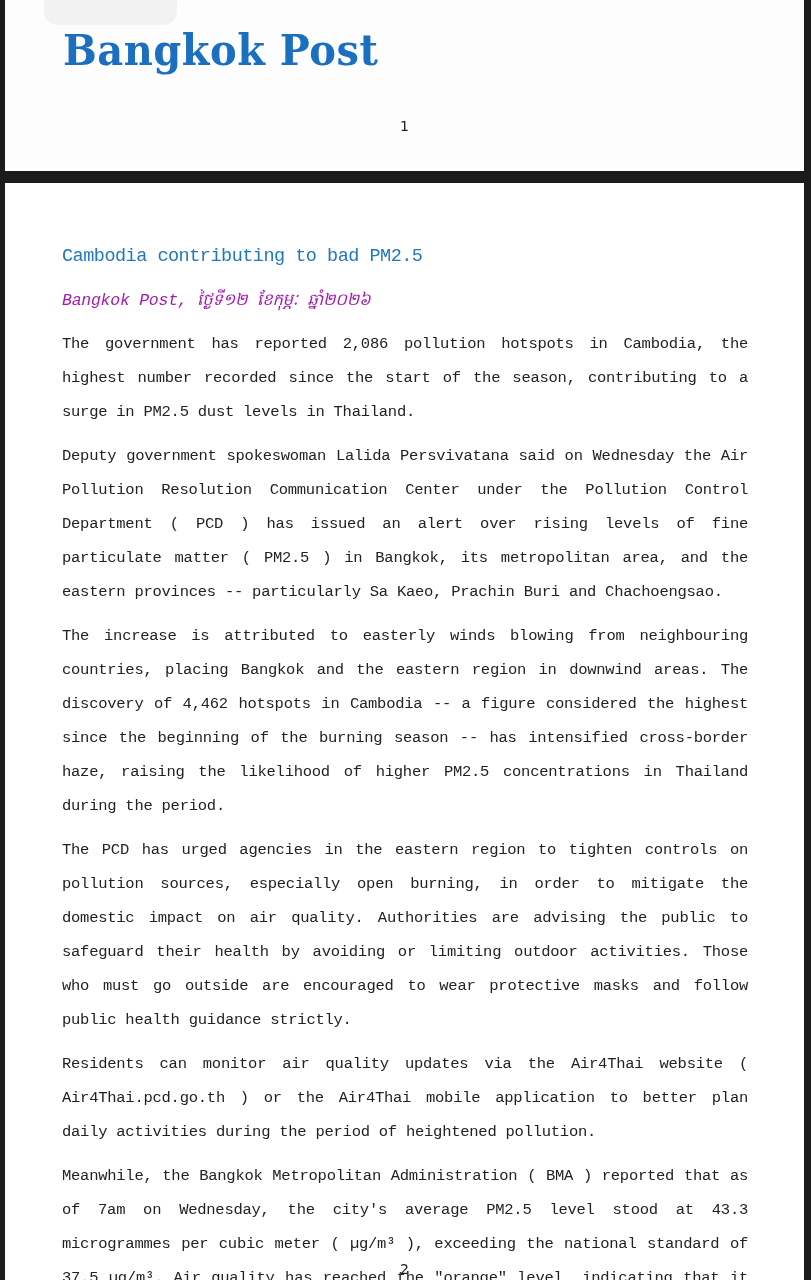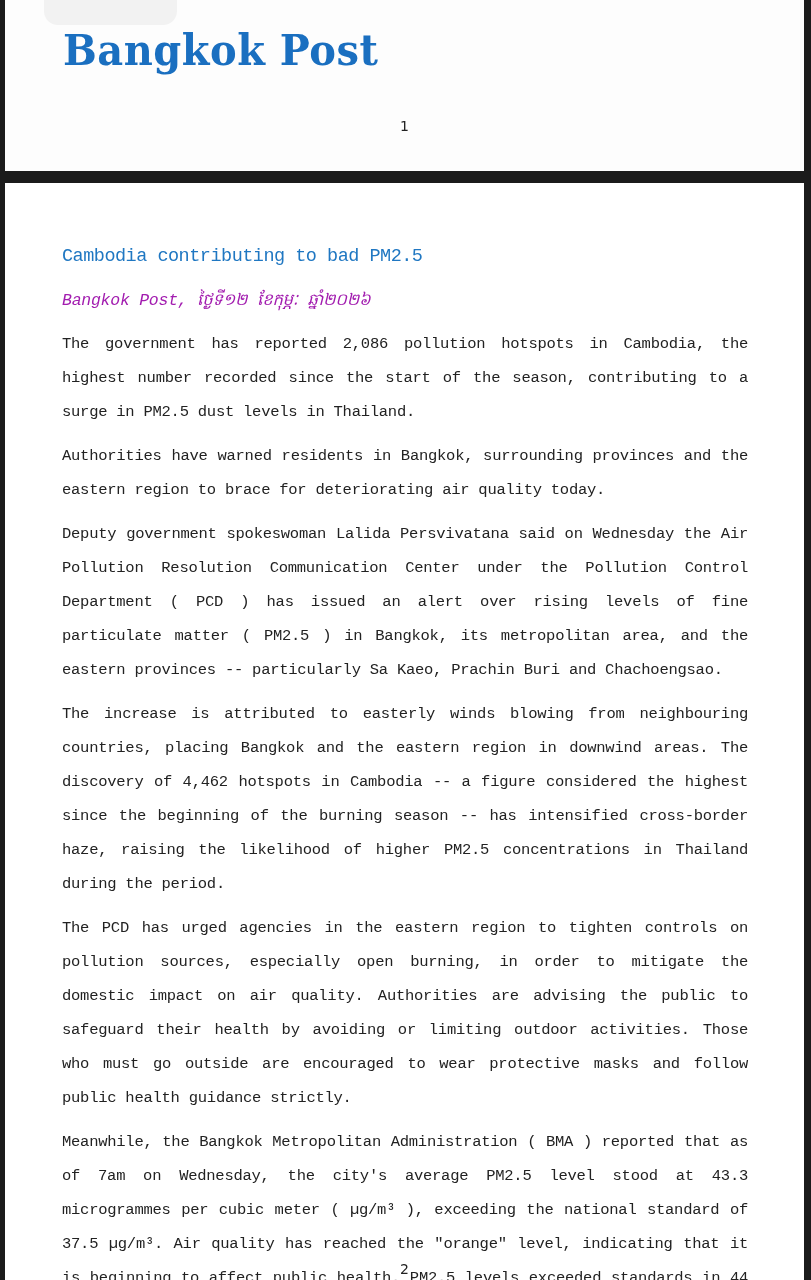--- a/index.html
+++ b/index.html
@@ -105,22 +105,22 @@
     <div class="overlay-pill"></div>
     <div class="masthead">Bangkok Post</div>
     <div class="page-number">1</div>
   </div>
 
   <div class="page page-2">
     <div class="article">
       <h1 class="headline">Cambodia contributing to bad PM2.5</h1>
       <p class="byline">Bangkok Post, ថ្ងៃទី១២ ខែកុម្ភៈ ឆ្នាំ២០២៦</p>
       <p class="para">The government has reported 2,086 pollution hotspots in Cambodia, the highest number recorded since the start of the season, contributing to a surge in PM2.5 dust levels in Thailand.</p>
-      <p class="para">Authorities have warned residents in Bangkok, surrounding provinces and the eastern region to brace for deteriorating air quality today.</p>
       <p class="para">Deputy government spokeswoman Lalida Persvivatana said on Wednesday the Air Pollution Resolution Communication Center under the Pollution Control Department ( PCD ) has issued an alert over rising levels of fine particulate matter ( PM2.5 ) in Bangkok, its metropolitan area, and the eastern provinces -- particularly Sa Kaeo, Prachin Buri and Chachoengsao.</p>
       <p class="para">The increase is attributed to easterly winds blowing from neighbouring countries, placing Bangkok and the eastern region in downwind areas. The discovery of 4,462 hotspots in Cambodia -- a figure considered the highest since the beginning of the burning season -- has intensified cross-border haze, raising the likelihood of higher PM2.5 concentrations in Thailand during the period.</p>
       <p class="para">The PCD has urged agencies in the eastern region to tighten controls on pollution sources, especially open burning, in order to mitigate the domestic impact on air quality. Authorities are advising the public to safeguard their health by avoiding or limiting outdoor activities. Those who must go outside are encouraged to wear protective masks and follow public health guidance strictly.</p>
+      <p class="para">Residents can monitor air quality updates via the Air4Thai website ( Air4Thai.pcd.go.th ) or the Air4Thai mobile application to better plan daily activities during the period of heightened pollution.</p>
       <p class="para">Meanwhile, the Bangkok Metropolitan Administration ( BMA ) reported that as of 7am on Wednesday, the city's average PM2.5 level stood at 43.3 microgrammes per cubic meter ( µg/m³ ), exceeding the national standard of 37.5 µg/m³. Air quality has reached the "orange" level, indicating that it is beginning to affect public health. PM2.5 levels exceeded standards in 44 districts across the capital.</p>
     </div>
     <div class="page-number">2</div>
   </div>
 
 </div>
 
 </body></html>

